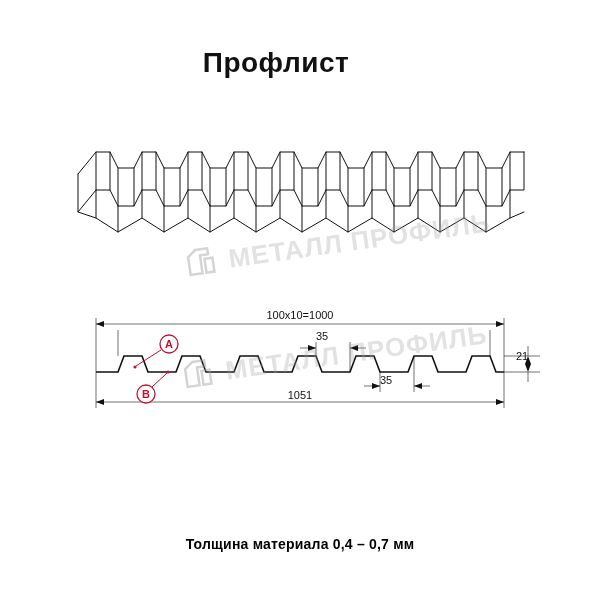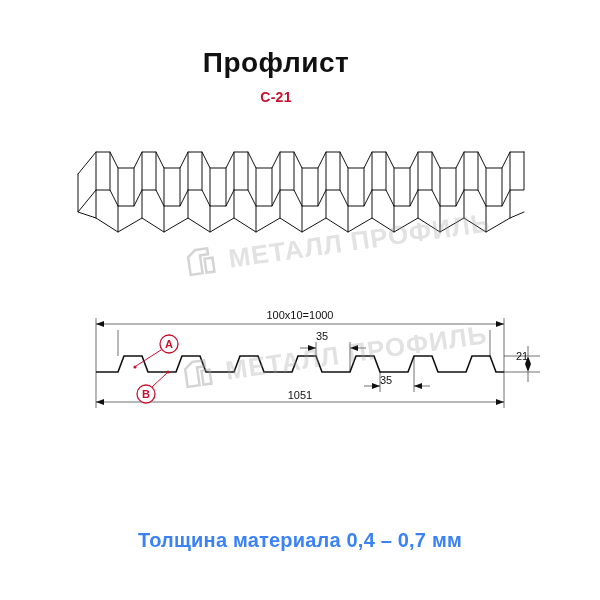--- a/index.html
+++ b/index.html
@@ -46,23 +46,23 @@
     letter-spacing: 0.3px;
   }
 
   
   .footer {
     position: absolute;
     bottom: 48px;
     left: 0;
     width: 600px;
     text-align: center;
-    font-size: 20px;
-    font-weight: bold;
-    color: #3b82f6;
+    font-size: 14px;
+    font-weight: bold;
+    color: #000000;
     letter-spacing: 0.2px;
   }
 
   
   .watermark {
     position: absolute;
     pointer-events: none;
     font-size: 26px;
     font-weight: bold;
     color: rgba(160,160,160,0.30);
@@ -104,21 +104,20 @@
     fill: #c8102e;
   }
 </style>
 </head>
 <body>
 
 <div class="sheet">
 
   <div class="header">
     <div class="title">Профлист</div>
-    <div class="subtitle">С-21</div>
   </div>
 
   <svg class="drawing" width="600" height="600" viewBox="0 0 600 600" style="pointer-events:none;">
     <g stroke="#111111" stroke-width="1" fill="none" stroke-linejoin="round" stroke-linecap="round">
 
       <path d="M78 174
                L96 152 L110 152 L118 168 L134 168 L142 152 L156 152 L164 168 L180 168
                L188 152 L202 152 L210 168 L226 168 L234 152 L248 152 L256 168 L272 168
                L280 152 L294 152 L302 168 L318 168 L326 152 L340 152 L348 168 L364 168
                L372 152 L386 152 L394 168 L410 168 L418 152 L432 152 L440 168 L456 168

